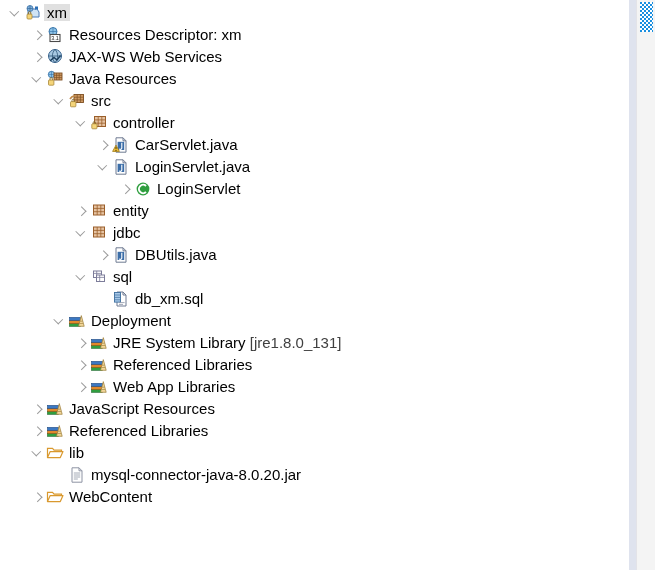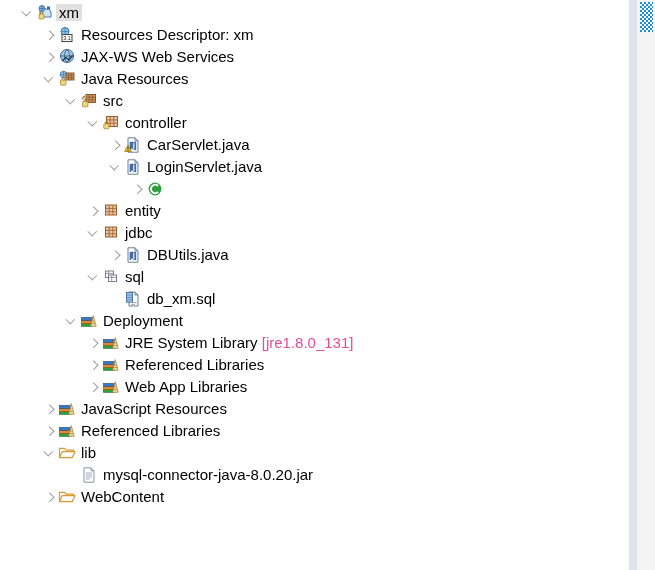--- a/index.html
+++ b/index.html
@@ -14,21 +14,21 @@
   #explorer {
     position: relative;
     width: 655px;
     height: 570px;
     background: #ffffff;
     overflow: hidden;
   }
 
   #tree {
     position: absolute;
-    left: 12px; top: 0;
+    left: 0; top: 0;
     width: 636px;
     height: 570px;
     padding-top: 2px;
     overflow: hidden;
   }
 
   .row {
     display: flex;
     align-items: center;
     height: 22px;
@@ -68,21 +68,21 @@
   
   .icon {
     flex: 0 0 18px;
     width: 18px; height: 18px;
     margin-right: 5px;
     position: relative;
   }
   .icon svg { display: block; width: 18px; height: 18px; }
 
   .label { display: inline-block; }
-  .label-muted { color: #ec4899; }
+  .label-muted { color: #404040; }
 
   .row.selected .label-main {
     background: #e0e0e0;
     padding: 0 3px;
     margin-left: -3px;
   }
 
   
   #scroll-track {
     position: absolute;
@@ -230,20 +230,21 @@
       </div>
       <div class="row">
         <span class="indent" style="width: 118px;"></span>
         <span class="twisty collapsed"></span>
         <span class="icon">
     <svg viewBox="0 0 18 18">
       <circle cx="9" cy="9" r="6.4" fill="#2f9e3f"></circle>
       <path d="M12 5.9a4.2 4.2 0 1 0 0 6.2" fill="none" stroke="#ffffff" stroke-width="2"></path>
     </svg>
         </span>
+        <span class="label"><span class="label-main">LoginServlet</span></span>
       </div>
       <div class="row">
         <span class="indent" style="width: 74px;"></span>
         <span class="twisty collapsed"></span>
         <span class="icon">
     <svg viewBox="0 0 18 18">
       <rect x="3.5" y="3" width="11" height="10" fill="#e6c3a2" stroke="#9a5f2b" stroke-width="1"></rect>
       <path d="M3.5 6.4h11M3.5 9.7h11M7.2 3v10M10.8 3v10" stroke="#9a5f2b" stroke-width=".8"></path>
     </svg>
         </span>

